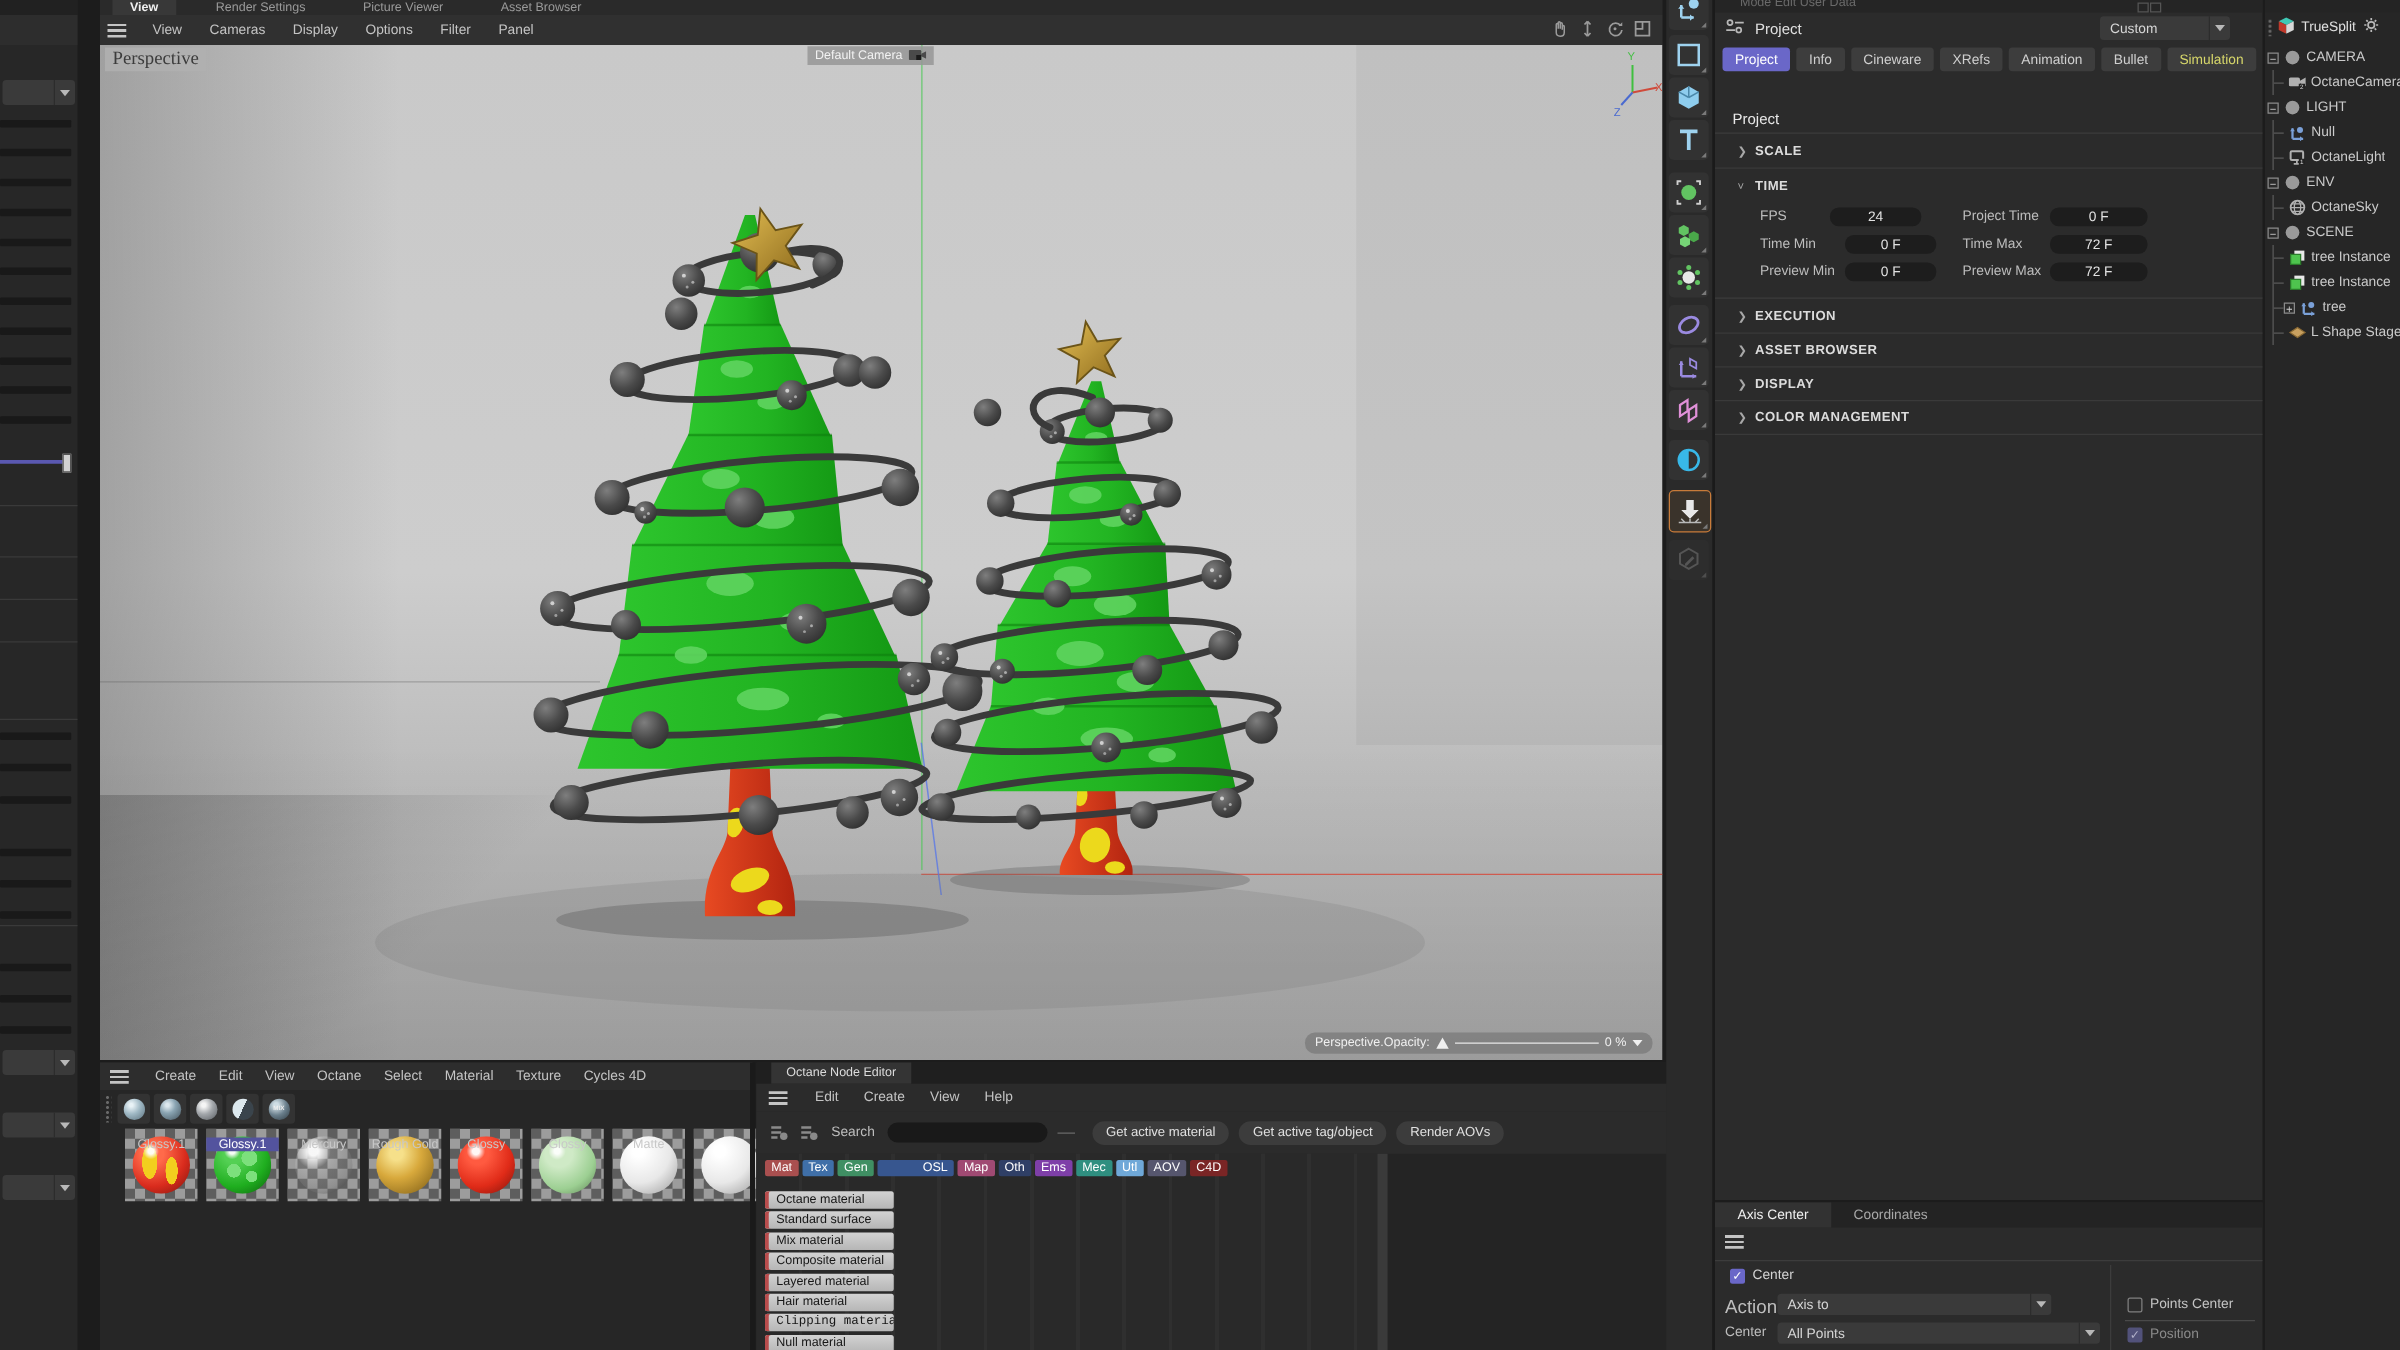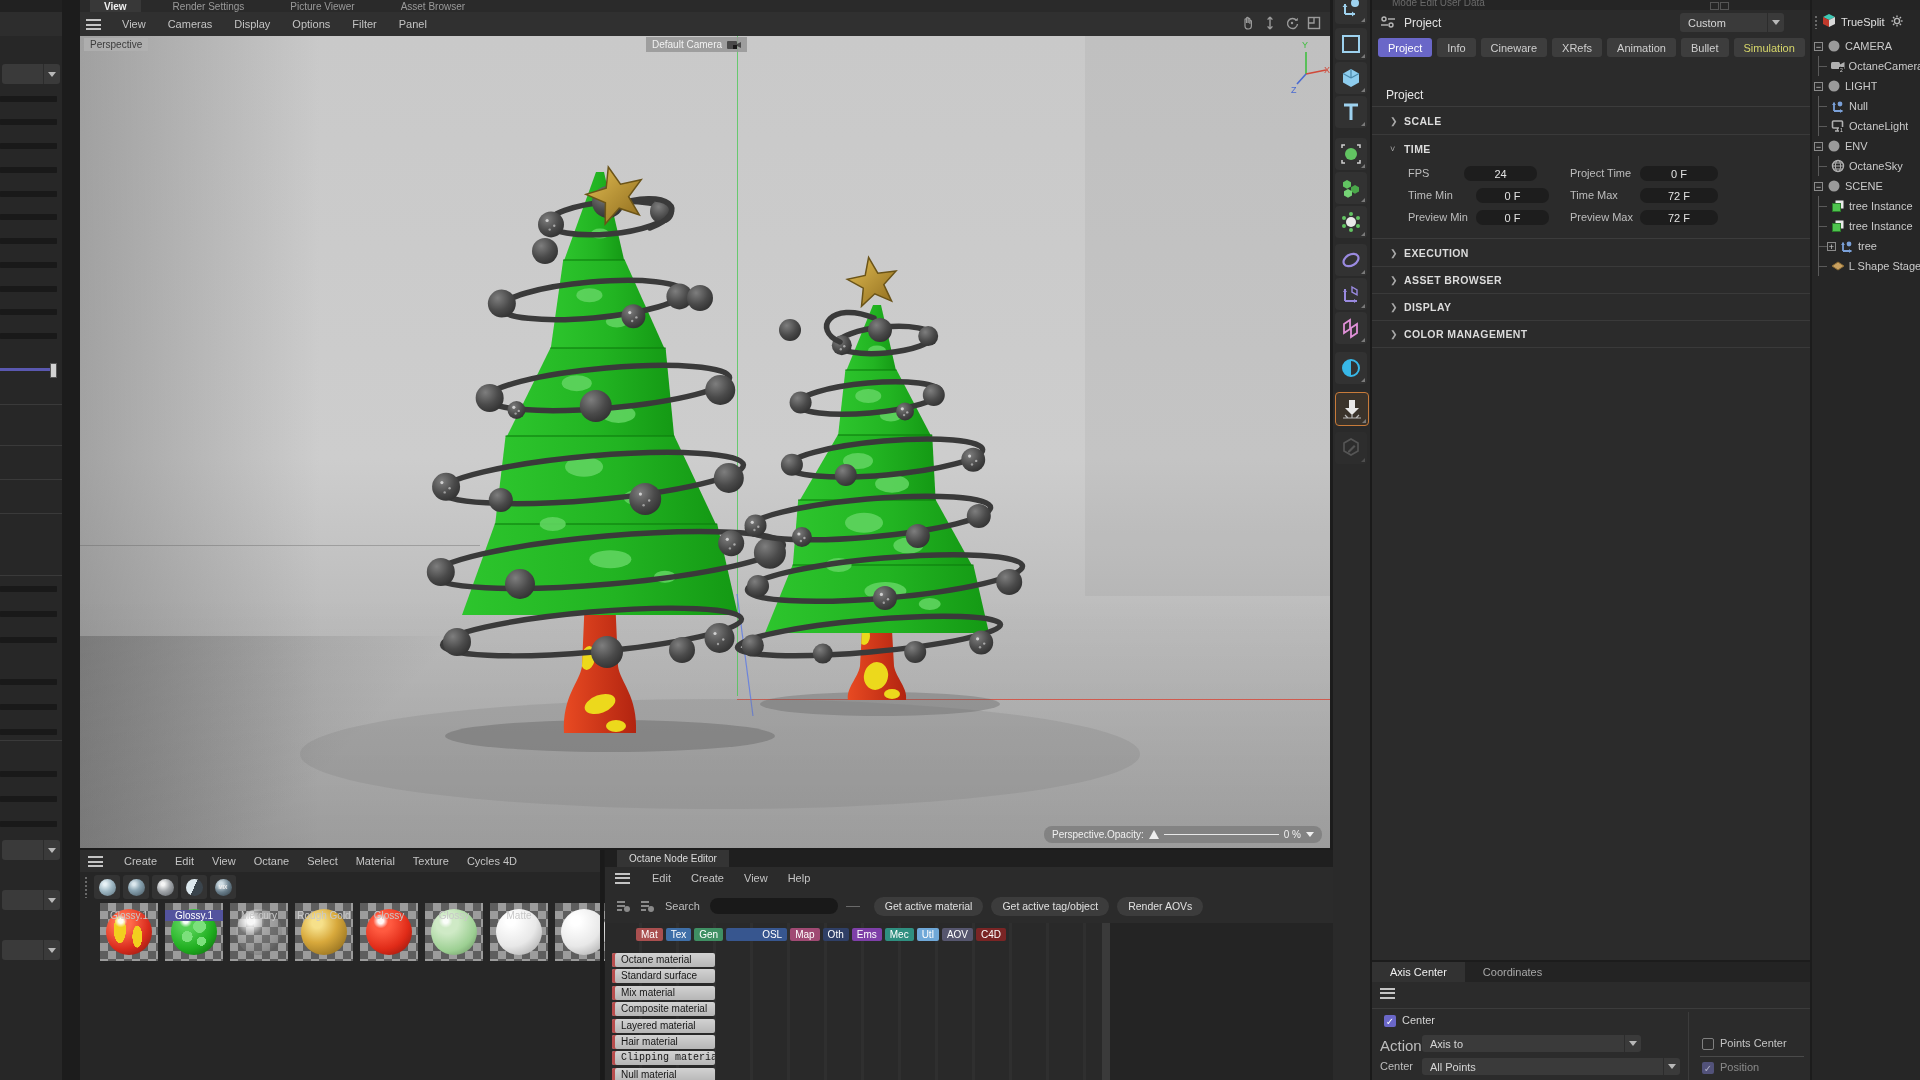--- a/index.html
+++ b/index.html
@@ -352,21 +352,21 @@
           <circle cx="904.2" cy="607.6" r="1.2" fill="#fff" opacity="0.5"></circle>
           <circle cx="900" cy="611.1999999999999" r="1.2" fill="#fff" opacity="0.45"></circle>
           <circle cx="835.2" cy="616" r="11" fill="url(#ballG)"></circle>
           <circle cx="742.8" cy="617.6" r="10" fill="url(#ballG)"></circle>
           <path d="M794 282 C750 264 732 294 760 306" fill="none" stroke="#3a3a3a" stroke-width="5.5" stroke-linecap="round"></path>
           <circle cx="800" cy="294" r="12" fill="url(#ballG)"></circle>
           <circle cx="710" cy="294" r="11" fill="url(#ballG)"></circle>
           <polygon points="788.6,221.4 797.8,237.2 816.0,234.9 803.8,248.6 811.6,265.1 794.8,257.8 781.5,270.3 783.3,252.1 767.3,243.3 785.2,239.4" fill="url(#starG)" stroke="#6b5418" stroke-width="1.5"></polygon>
         </g>
       </svg>
-      <div class="abs  txt" style="left: 4px; top: 2px; padding: 1px 6px; background: rgba(176, 176, 176, 0.85); color: rgb(60, 60, 60); font-size: 10px;">Perspective</div>
+      <div class="abs  txt" style="left: 4px; top: 2px; padding: 1px 6px; background: rgba(176, 176, 176, 0.85); color: rgb(60, 60, 60); font-size: 15px; font-family: Liberation Serif, serif;">Perspective</div>
       <div class="abs" style="left: 566px; top: 1px; height: 15px; padding: 0px 6px; background: rgba(150, 150, 150, 0.85); display: flex; align-items: center; gap: 5px;">
         <span class="txt" style="font-size: 10px; color: rgb(242, 242, 242);">Default Camera</span>
         <span><svg viewBox="0 0 14 10" width="14" height="10">
             <rect x="0" y="1" width="10" height="8" rx="1" fill="#4a4a4a"></rect>
             <path d="M10 4l4-2v6l-4-2z" fill="#4a4a4a"></path>
             <rect x="6" y="5" width="4" height="4" fill="#1a1a1a"></rect>
           </svg></span>
       </div>
       <svg viewBox="0 0 52 56" width="52" height="56" style="position: absolute; left: 1200px; top: 2px;">
         <line x1="26" y1="36" x2="26" y2="14" stroke="#3fbf3f" stroke-width="1.6"></line>
@@ -470,21 +470,21 @@
           </svg>
         </span>
         <span class="txt" style="margin-left: 8px; font-size: 11px; color: rgb(189, 189, 189);">Search</span>
         <input style="margin-left: 10px; width: 112px; height: 16px; background: rgb(25, 25, 25); border: none; border-radius: 8px; color: rgb(221, 221, 221); font-size: 10px; padding: 0px 8px; outline: none;">
         <span style="margin-left: 8px; width: 14px; height: 1px; background: rgb(106, 106, 106);"></span>
         <span class="nebtn txt" style="margin-left: 14px;">Get active material</span>
         <span class="nebtn txt" style="margin-left: 8px;">Get active tag/object</span>
         <span class="nebtn txt" style="margin-left: 8px;">Render AOVs</span>
       </div>
       <div class="abs" style="left: 0px; top: 73px; width: 505px; height: 157px; background: repeating-linear-gradient(90deg, rgb(41, 41, 41) 0px, rgb(41, 41, 41) 34px, rgb(47, 47, 47) 34px, rgb(47, 47, 47) 37px); overflow: hidden;">
-        <div class="abs" style="left: 7px; top: 5px; width: 490px; height: 14px; display: flex; margin-left: 24px;">
+        <div class="abs" style="left: 7px; top: 5px; width: 490px; height: 14px; display: flex;">
           <span class="chip txt" style="background: rgb(169, 79, 79);">Mat</span>
           <span class="chip txt" style="background: rgb(63, 111, 168);">Tex</span>
           <span class="chip txt" style="background: rgb(63, 143, 99);">Gen</span>
           <span class="chip txt" style="background: rgb(55, 86, 143); padding-left: 36px;">OSL</span>
           <span class="chip txt" style="background: rgb(160, 74, 115);">Map</span>
           <span class="chip txt" style="background: rgb(47, 63, 102);">Oth</span>
           <span class="chip txt" style="background: rgb(126, 63, 168);">Ems</span>
           <span class="chip txt" style="background: rgb(47, 143, 128);">Mec</span>
           <span class="chip txt" style="background: rgb(111, 168, 216);">Utl</span>
           <span class="chip txt" style="background: rgb(86, 86, 110);">AOV</span>

